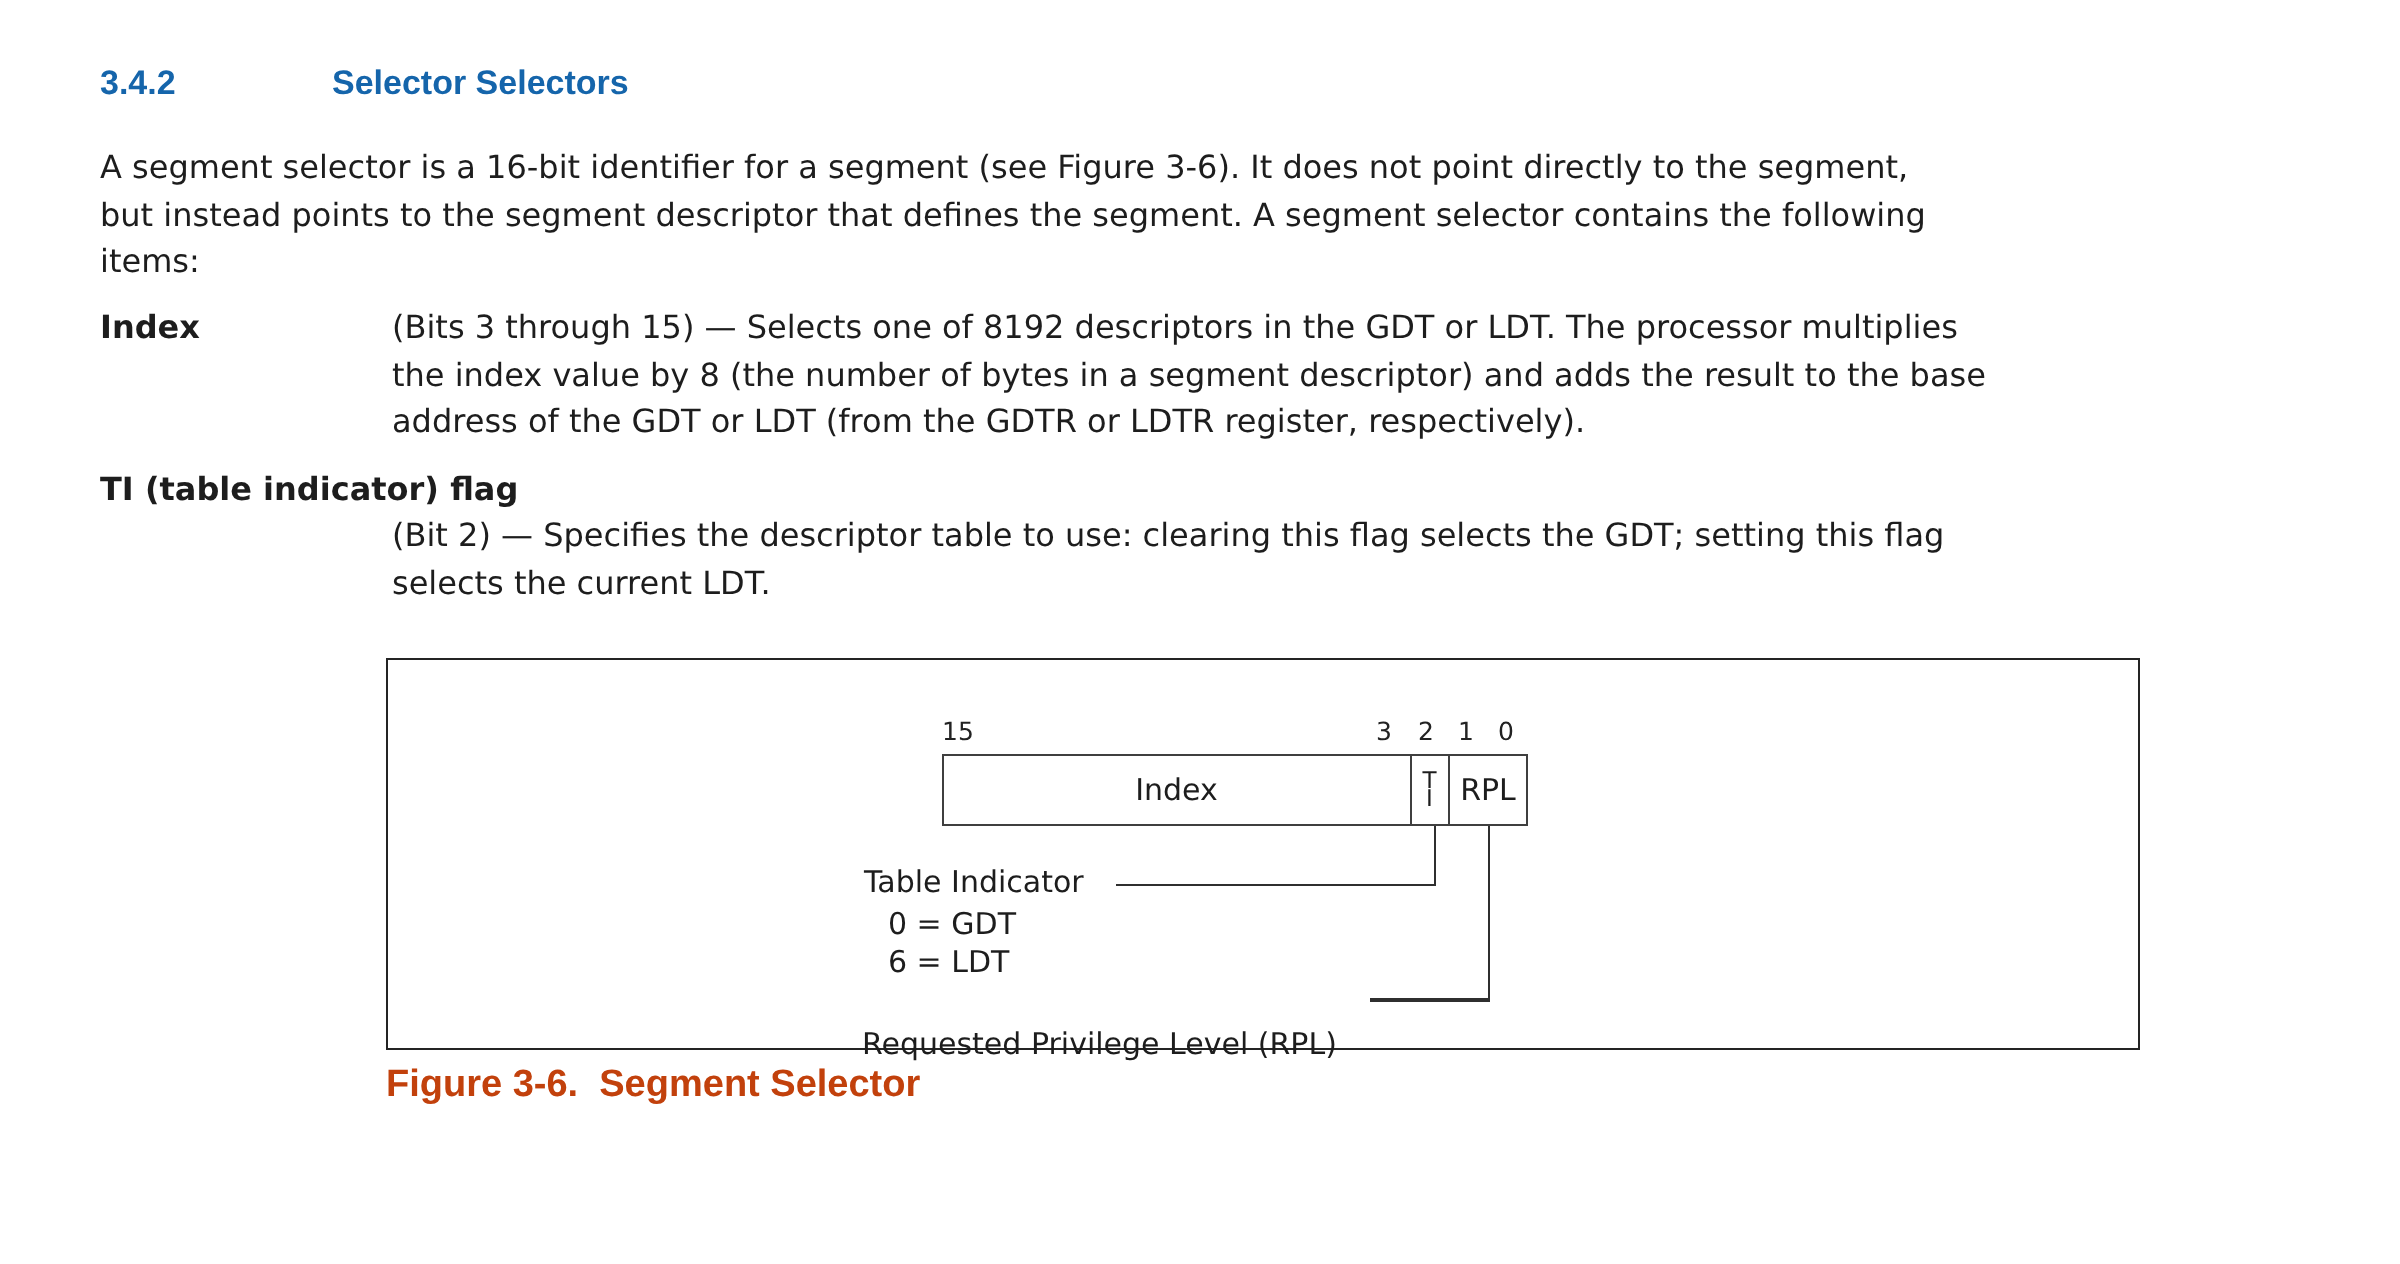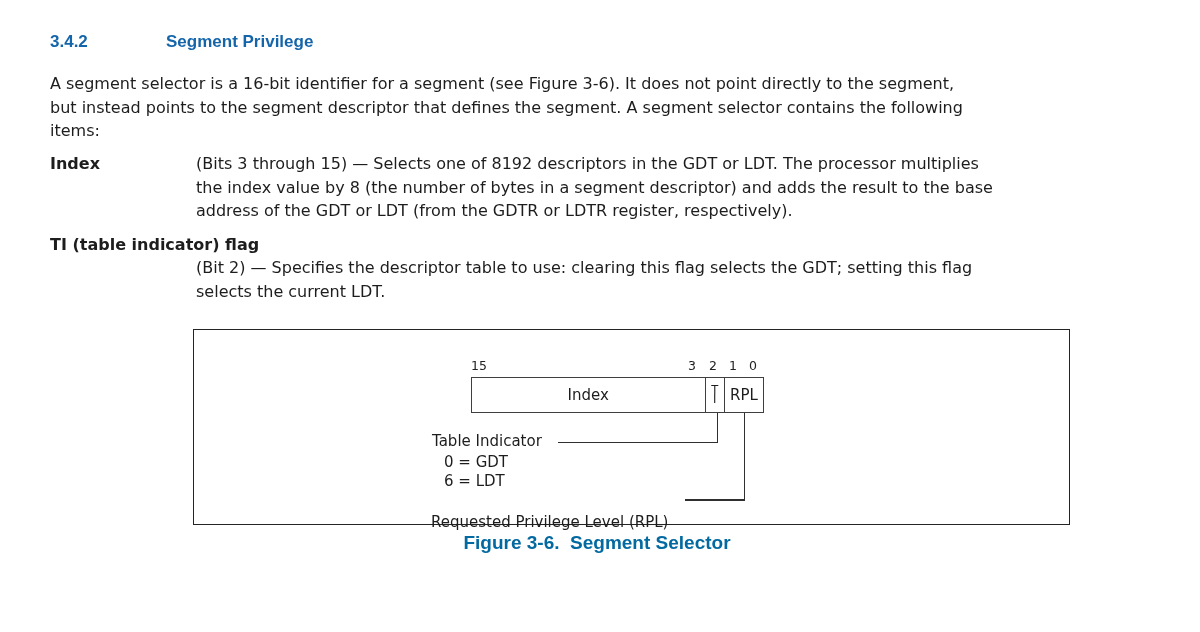--- a/index.html
+++ b/index.html
@@ -100,37 +100,36 @@
   }
   .lbl-ti  { left: 238px; top: 103px; }
   .lbl-gdt { left: 250px; top: 124px; }
   .lbl-ldt { left: 250px; top: 143px; }
   .lbl-rpl { left: 237px; top: 161px; margin-top: 23px; }
   
   .caption {
     position: absolute;
     left: 193px; top: 533px;
     width: 808px;
-    text-align: center;
     font-family: "Liberation Sans", sans-serif;
     font-weight: bold;
     font-size: 19px;
     line-height: 20px;
-    color: #0369a1;
+    color: #c2410c;
     white-space: pre-wrap;
   }
 </style>
 </head>
 <body>
 
 <div class="page">
 
   <div class="heading">
     <span class="h-num">3.4.2</span>
-    <span class="h-title">Segment Privilege</span>
+    <span class="h-title">Selector Selectors</span>
   </div>
 
   <p class="intro bodytext">A segment selector is a 16-bit identifier for a segment (see Figure 3-6). It does not point directly to the segment,
 but instead points to the segment descriptor that defines the segment. A segment selector contains the following
 items:</p>
 
   <div class="term term-index">Index</div>
   <div class="desc-index bodytext">(Bits 3 through 15) — Selects one of 8192 descriptors in the GDT or LDT. The processor multiplies
 the index value by 8 (the number of bytes in a segment descriptor) and adds the result to the base
 address of the GDT or LDT (from the GDTR or LDTR register, respectively).</div>

